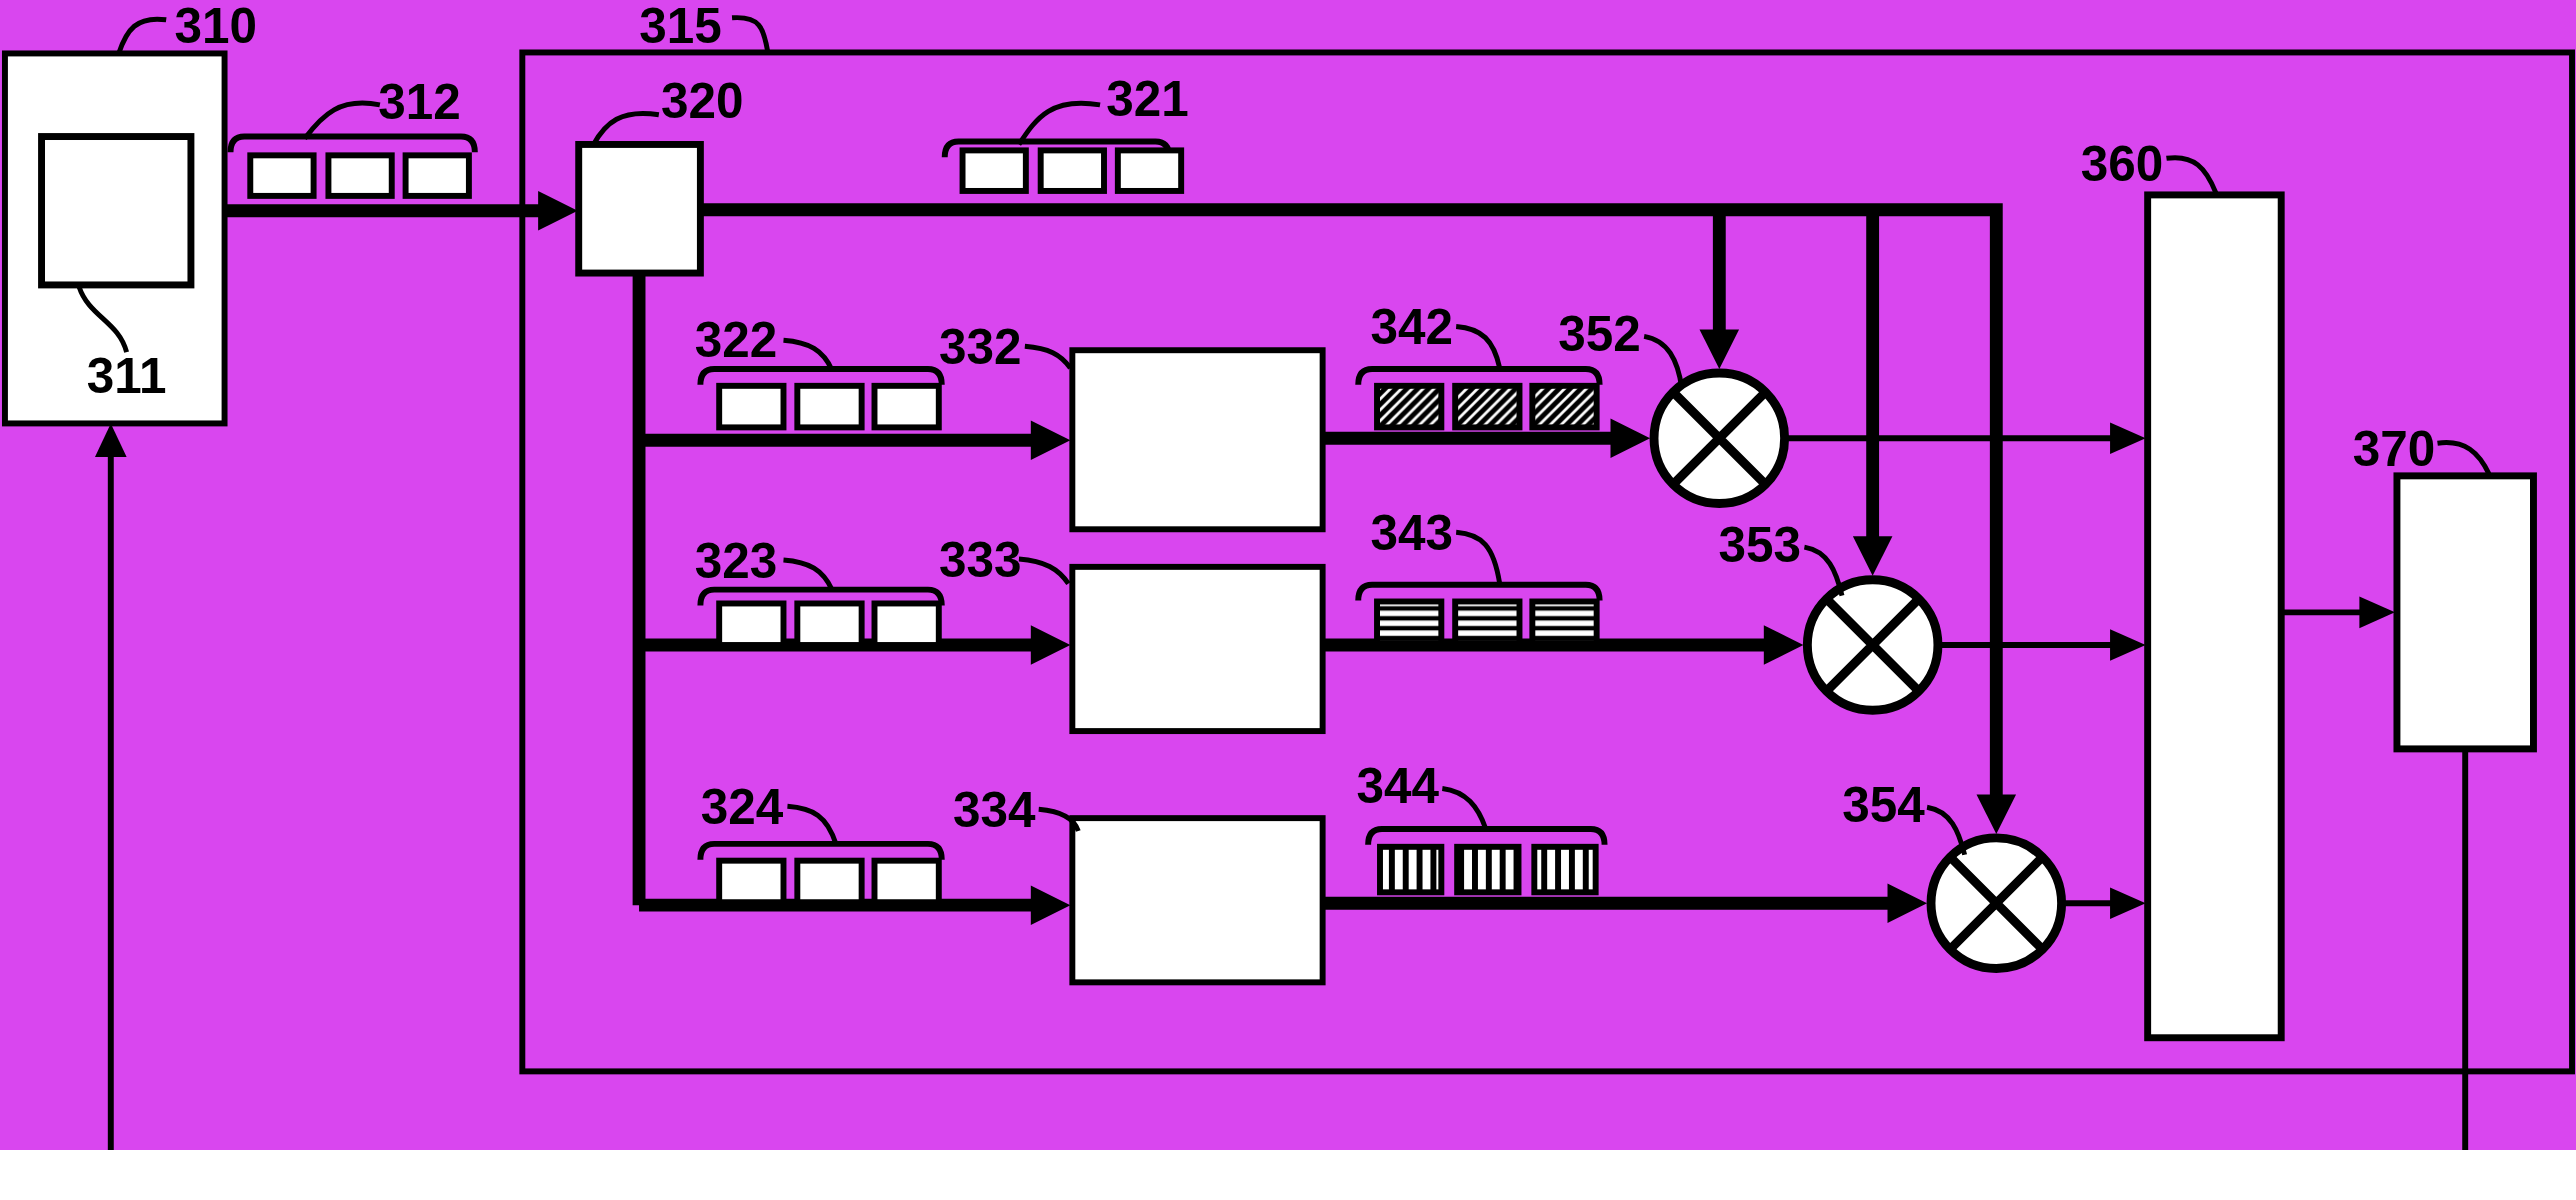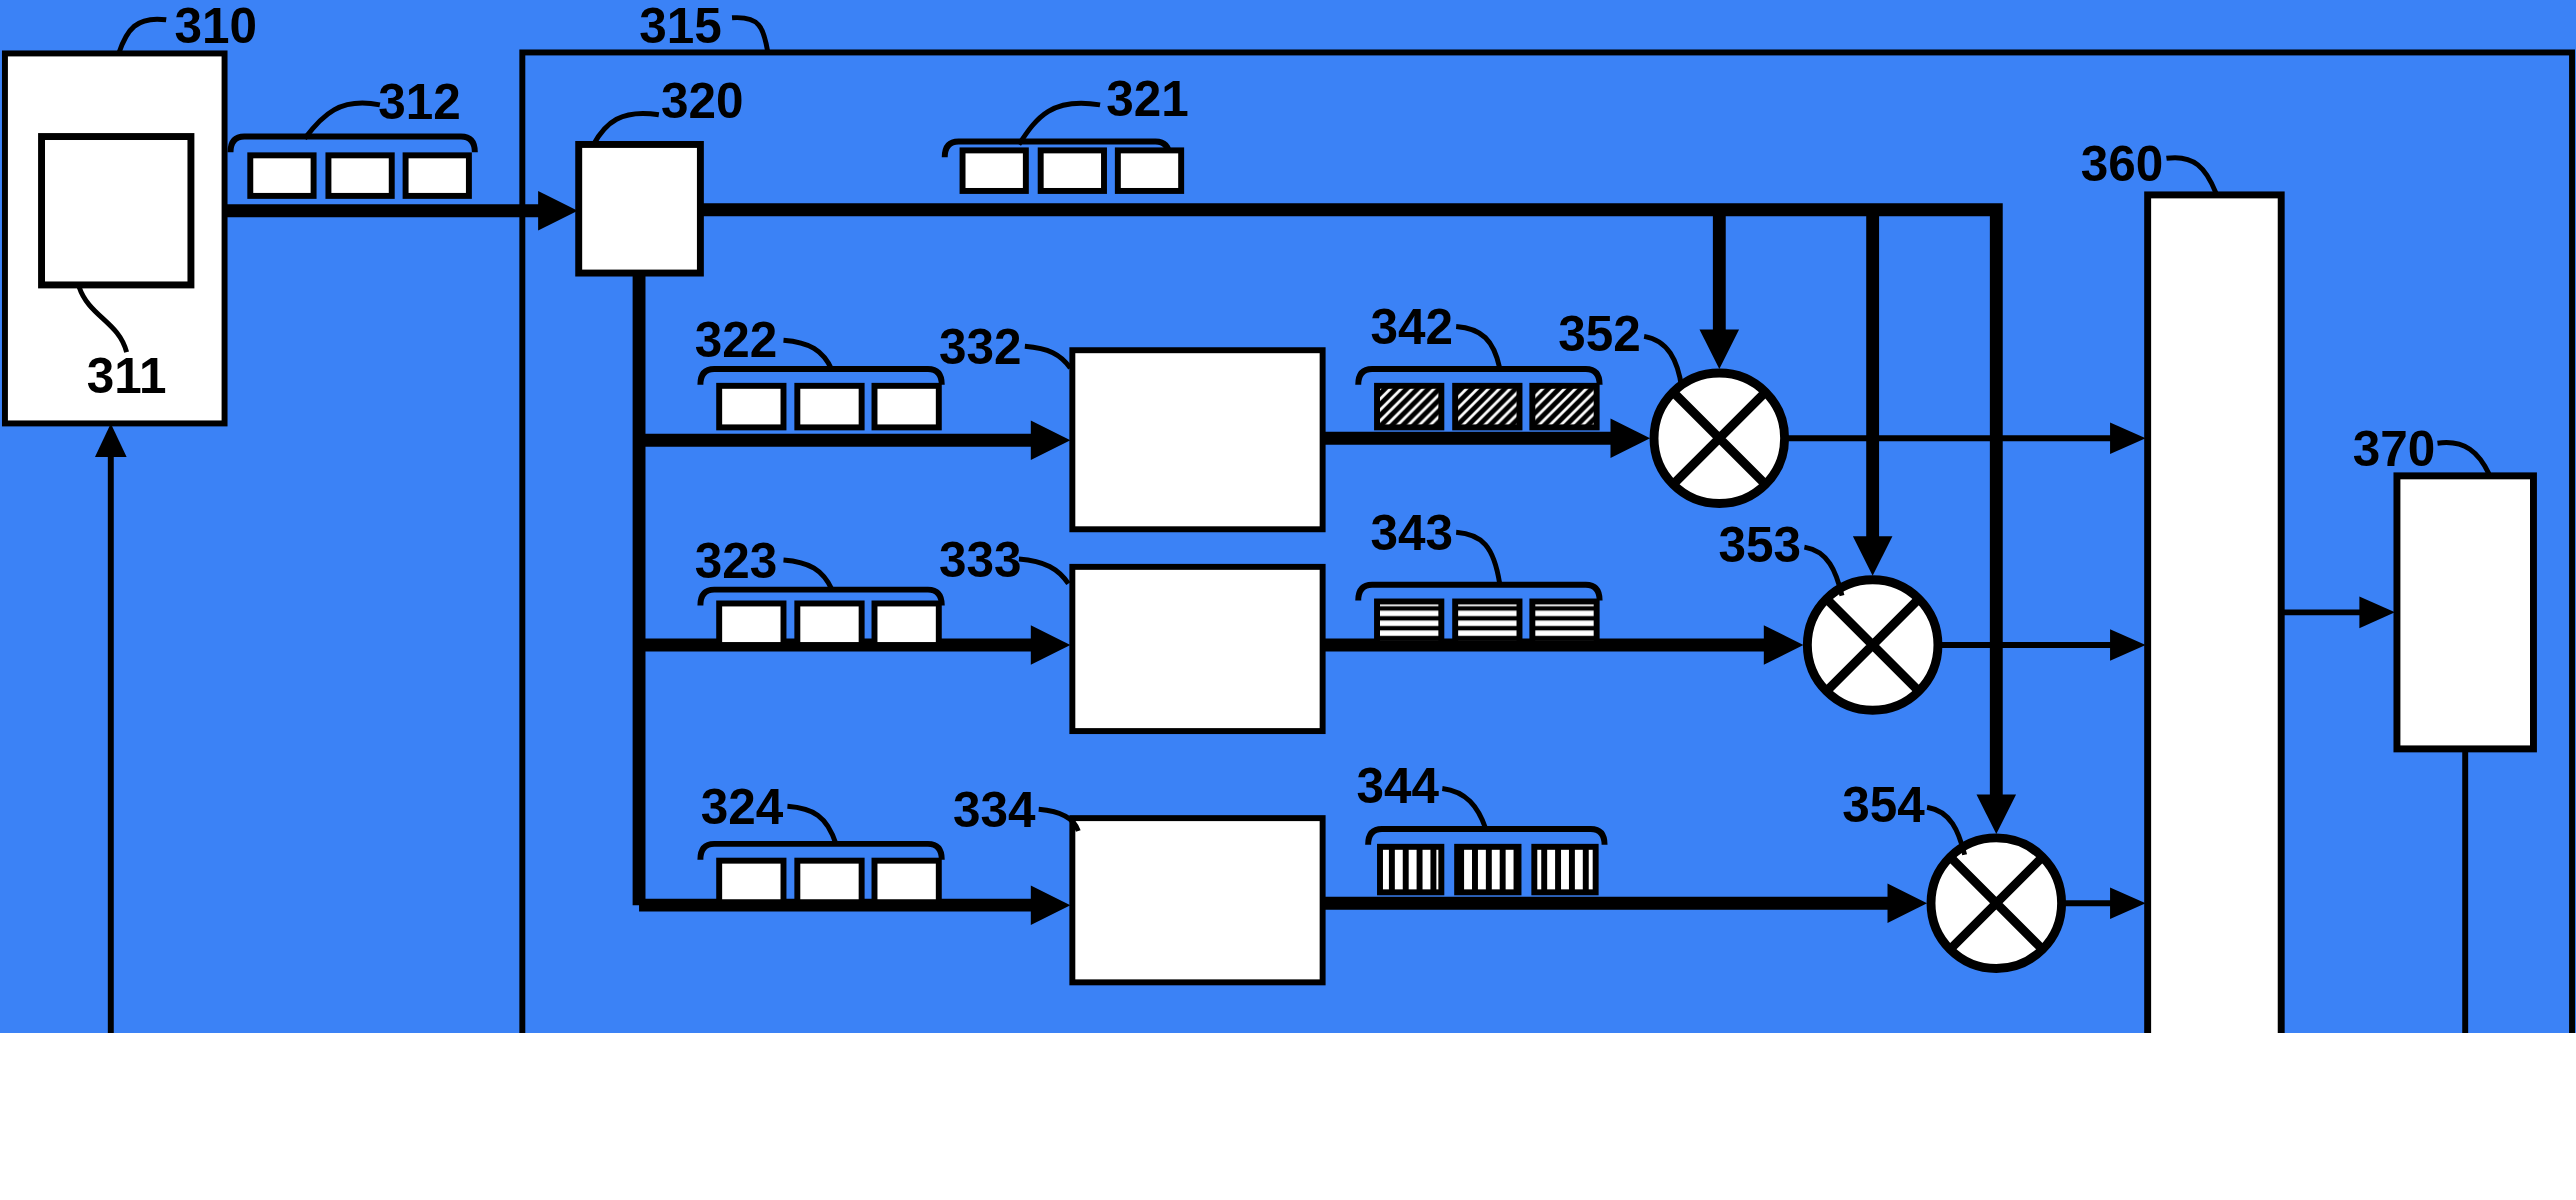--- a/index.html
+++ b/index.html
@@ -1,16 +1,16 @@
 <!DOCTYPE html>
 <html><head>
 <meta charset="utf-8">
 <style>
   html,body{margin:0;padding:0;background:#ffffff;}
-  .page{width:2576px;height:1033px;background:#3b82f6;position:relative;overflow:hidden;text-align:center;}
+  .page{width:2576px;height:1150px;background:#d946ef;position:relative;overflow:hidden;text-align:center;}
   svg{display:block;}
   text{font-family:"Liberation Sans", sans-serif;font-size:50px;font-weight:600;fill:#000;text-anchor:middle;}
 </style>
 </head>
 <body>
 
 <div class="page">
 <svg width="2576" height="1201" viewBox="0 0 2604 1214">
   <defs>
     <pattern id="hatchDiag" width="11" height="11" patternUnits="userSpaceOnUse">

